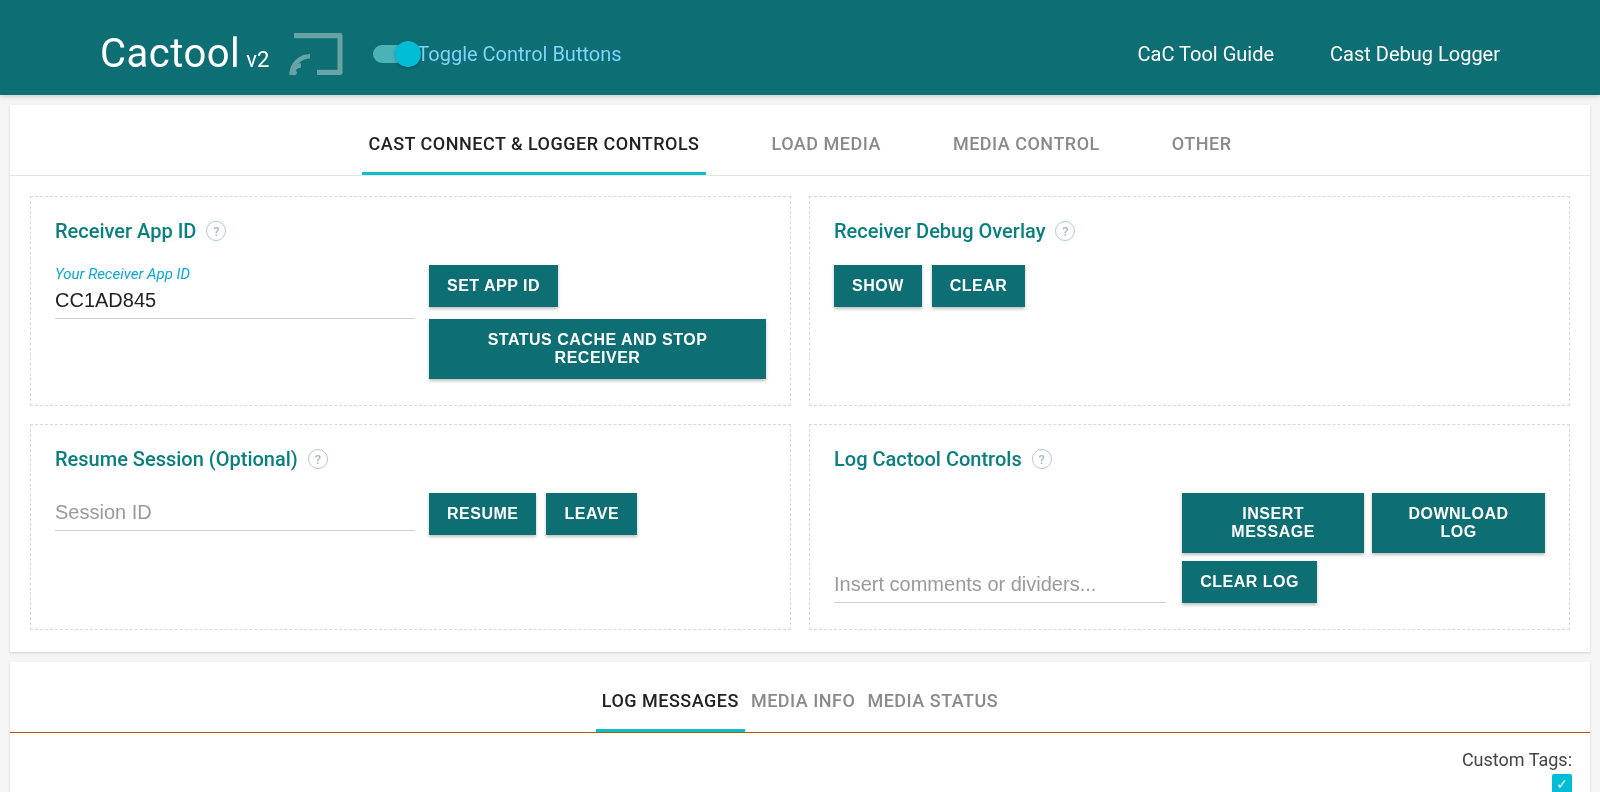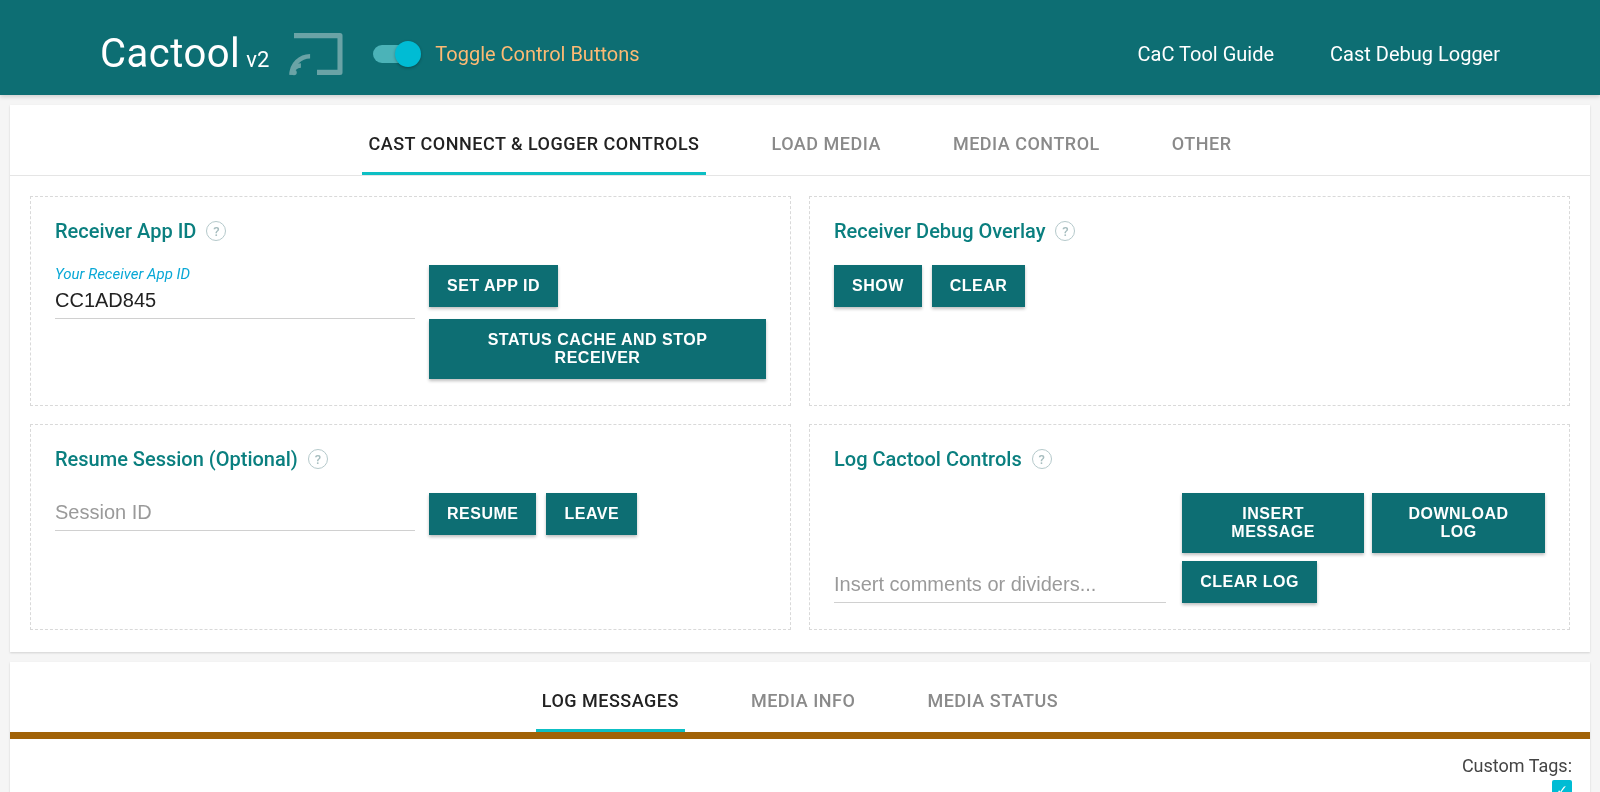--- a/index.html
+++ b/index.html
@@ -25,21 +25,21 @@
   .logo-version { font-size: 22px; margin-left: 6px; font-weight: 400; }
   .cast-icon { margin-left: 20px; display:flex; align-items:center; }
   .toggle-wrap { display:flex; align-items:center; margin-left: 28px; }
   .toggle {
     width: 44px; height: 18px; background: #4bb3b8; border-radius: 9px; position: relative;
   }
   .toggle-knob {
     position:absolute; width: 26px; height: 26px; background:#00bcd4; border-radius:50%;
     top:-4px; right:-4px; box-shadow:0 1px 3px rgba(0,0,0,.3);
   }
-  .toggle-label { color:#fdba74; font-size:20px; margin-left:18px; }
+  .toggle-label { color:#7dd3fc; font-size:20px; }
   .header-links { margin-left:auto; display:flex; gap:56px; font-size:20px; padding-right:60px; }
   .header-links a { color:#fff; text-decoration:none; }
 
   .main-panel {
     background:#fff; margin:10px; box-shadow:0 1px 2px rgba(0,0,0,0.15);
   }
   .tabs {
     display:flex; justify-content:center; gap:60px; border-bottom:1px solid #e5e5e5;
     padding-top:18px;
   }
@@ -79,21 +79,21 @@
   .row { display:flex; align-items:flex-start; gap:14px; }
   .btn-col { display:flex; flex-direction:column; gap:12px; align-items:flex-start; }
   .btn-row { display:flex; gap:10px; flex-wrap:wrap; align-items:flex-start; }
 
   .input-col { display:flex; flex-direction:column; }
 
   .lower-panel {
     background:#fff; margin:10px; box-shadow:0 1px 2px rgba(0,0,0,.15);
   }
   .lower-tabs {
-    display:flex; justify-content:center; gap:60px; border-bottom:7px solid #a16207;
+    display:flex; justify-content:center; border-bottom:1px solid #a16207;
     padding-top:18px;
   }
   .custom-tags-row {
     display:flex; align-items:flex-end; gap:4px; padding:16px 18px 40px 18px; font-size:18px; color:#444;flex-direction:column;
   }
   .checkbox {
     width:20px; height:20px; background:#00bcd4; border-radius:2px;
     display:flex; align-items:center; justify-content:center; color:#fff; font-size:14px;
   }
   .log-controls-wrap { display:flex; gap:16px; align-items:flex-end; }

